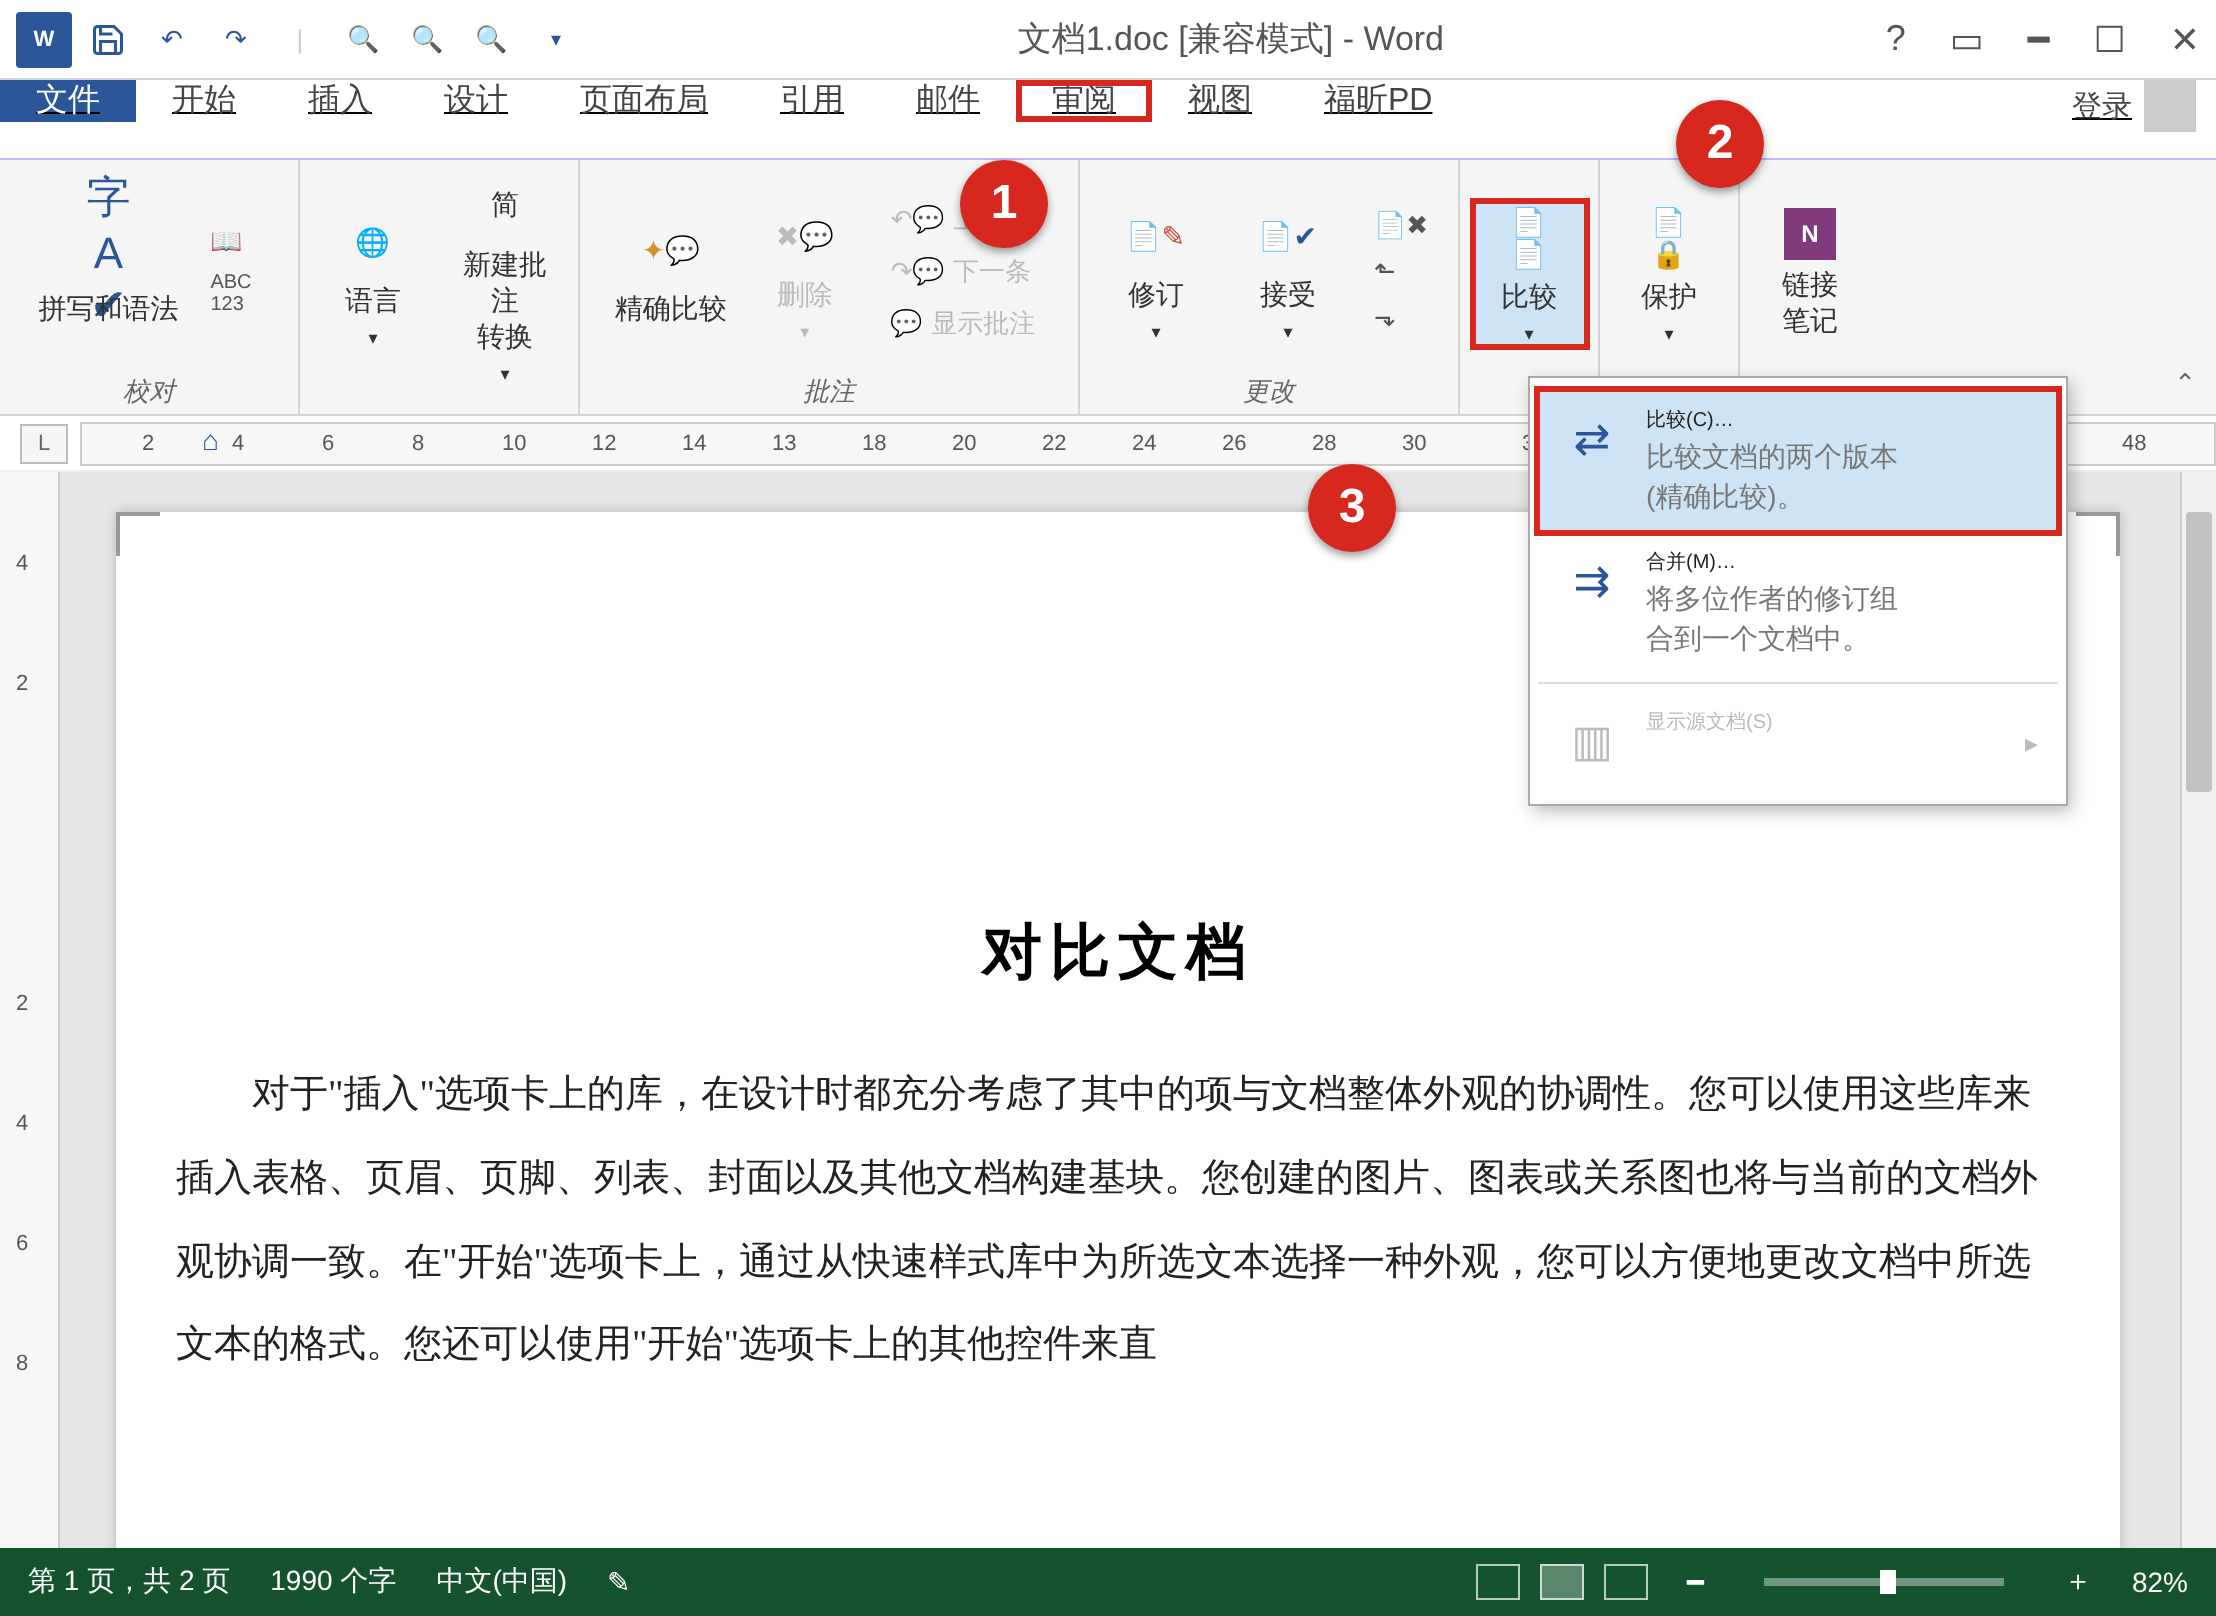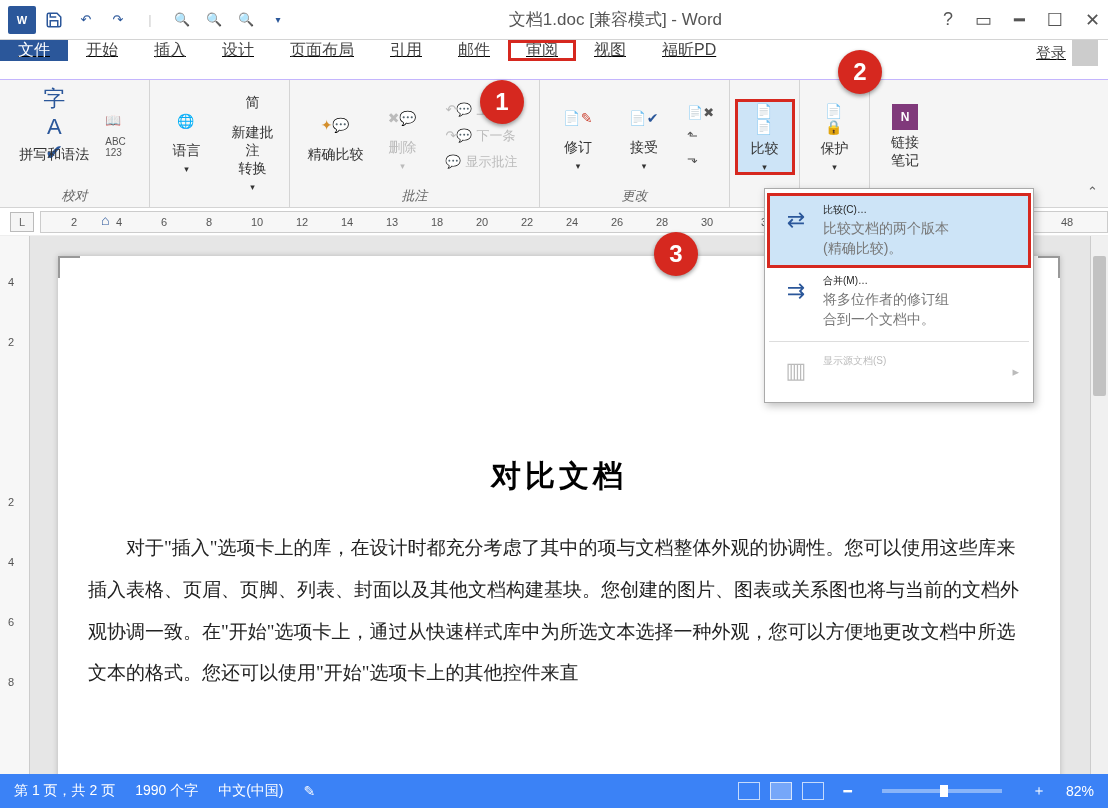--- a/index.html
+++ b/index.html
@@ -63,21 +63,21 @@
   .tl { top: 0; left: 0; border-left: 2px solid #999; border-top: 2px solid #999; }
   .tr { top: 0; right: 0; border-right: 2px solid #999; border-top: 2px solid #999; }
   .doc-title { text-align: center; font-family: SimSun, serif; font-size: 30px; margin-top: 200px; letter-spacing: 4px; font-weight: bold; }
   .doc-body { font-family: SimSun, serif; font-size: 19px; line-height: 2.2; padding: 30px 30px 0 30px; text-indent: 2em; color: #222; }
 
   
   .vscroll { position: absolute; top: 236px; right: 0; bottom: 34px; width: 18px; background: #f0f0f0; border-left: 1px solid #ccc; }
   .vscroll .thumb { position: absolute; left: 2px; right: 2px; top: 20px; height: 140px; background: #c2c2c2; border-radius: 2px; }
 
   
-  .statusbar { position: absolute; left: 0; right: 0; bottom: 0; height: 34px; background: #3b82f6; color: #fff; display: flex; align-items: center; padding: 0 14px; font-size: 14px; gap: 20px; }
+  .statusbar { position: absolute; left: 0; right: 0; bottom: 0; height: 34px; background: #14532d; color: #fff; display: flex; align-items: center; padding: 0 14px; font-size: 14px; gap: 20px; }
   .statusbar .spacer { flex: 1; }
   .view-btns { display: flex; gap: 10px; align-items: center; }
   .view-btns .vb { width: 22px; height: 18px; border: 1px solid rgba(255,255,255,.7); }
   .zoom-slider { width: 120px; height: 4px; background: rgba(255,255,255,.4); position: relative; margin: 0 10px; }
   .zoom-slider .knob { position: absolute; left: 58px; top: -4px; width: 8px; height: 12px; background: #fff; }
 
   
   .callout { position: absolute; width: 44px; height: 44px; border-radius: 50%; background: #d6281f; color: #fff; font-size: 24px; font-weight: bold; display: flex; align-items: center; justify-content: center; box-shadow: 0 2px 4px rgba(0,0,0,.4); z-index: 20; }
 
   svg { display: block; }

